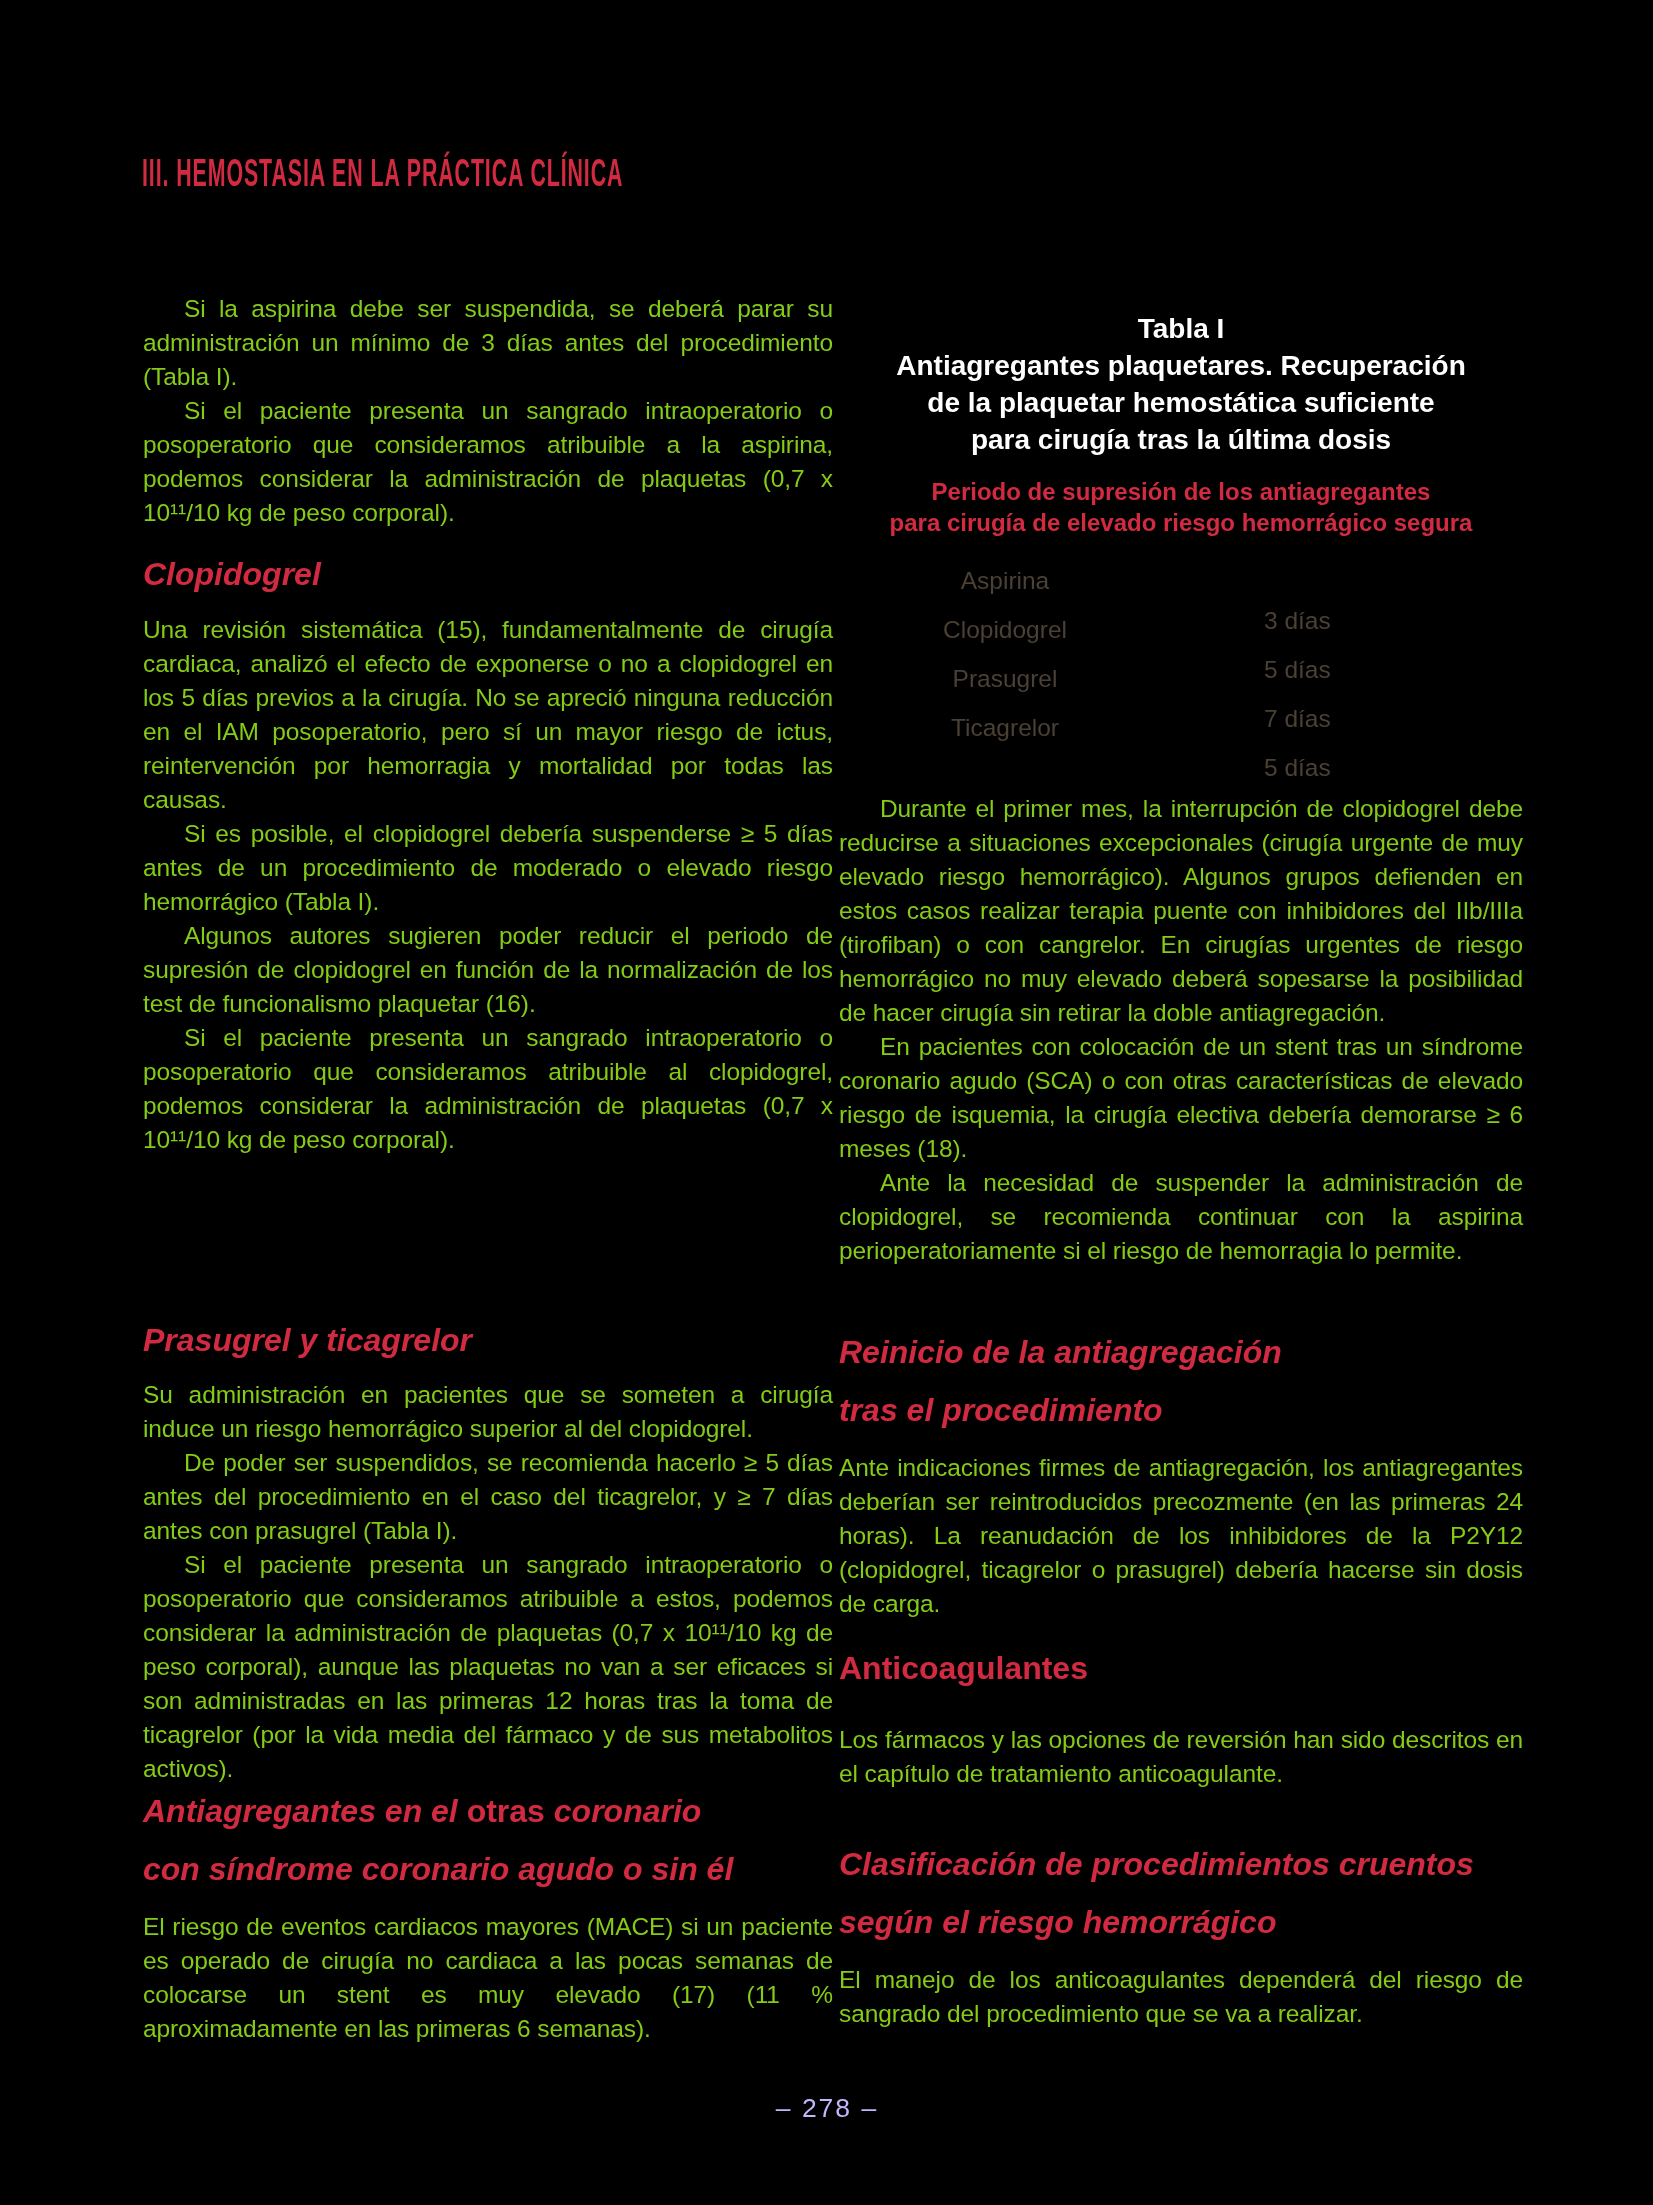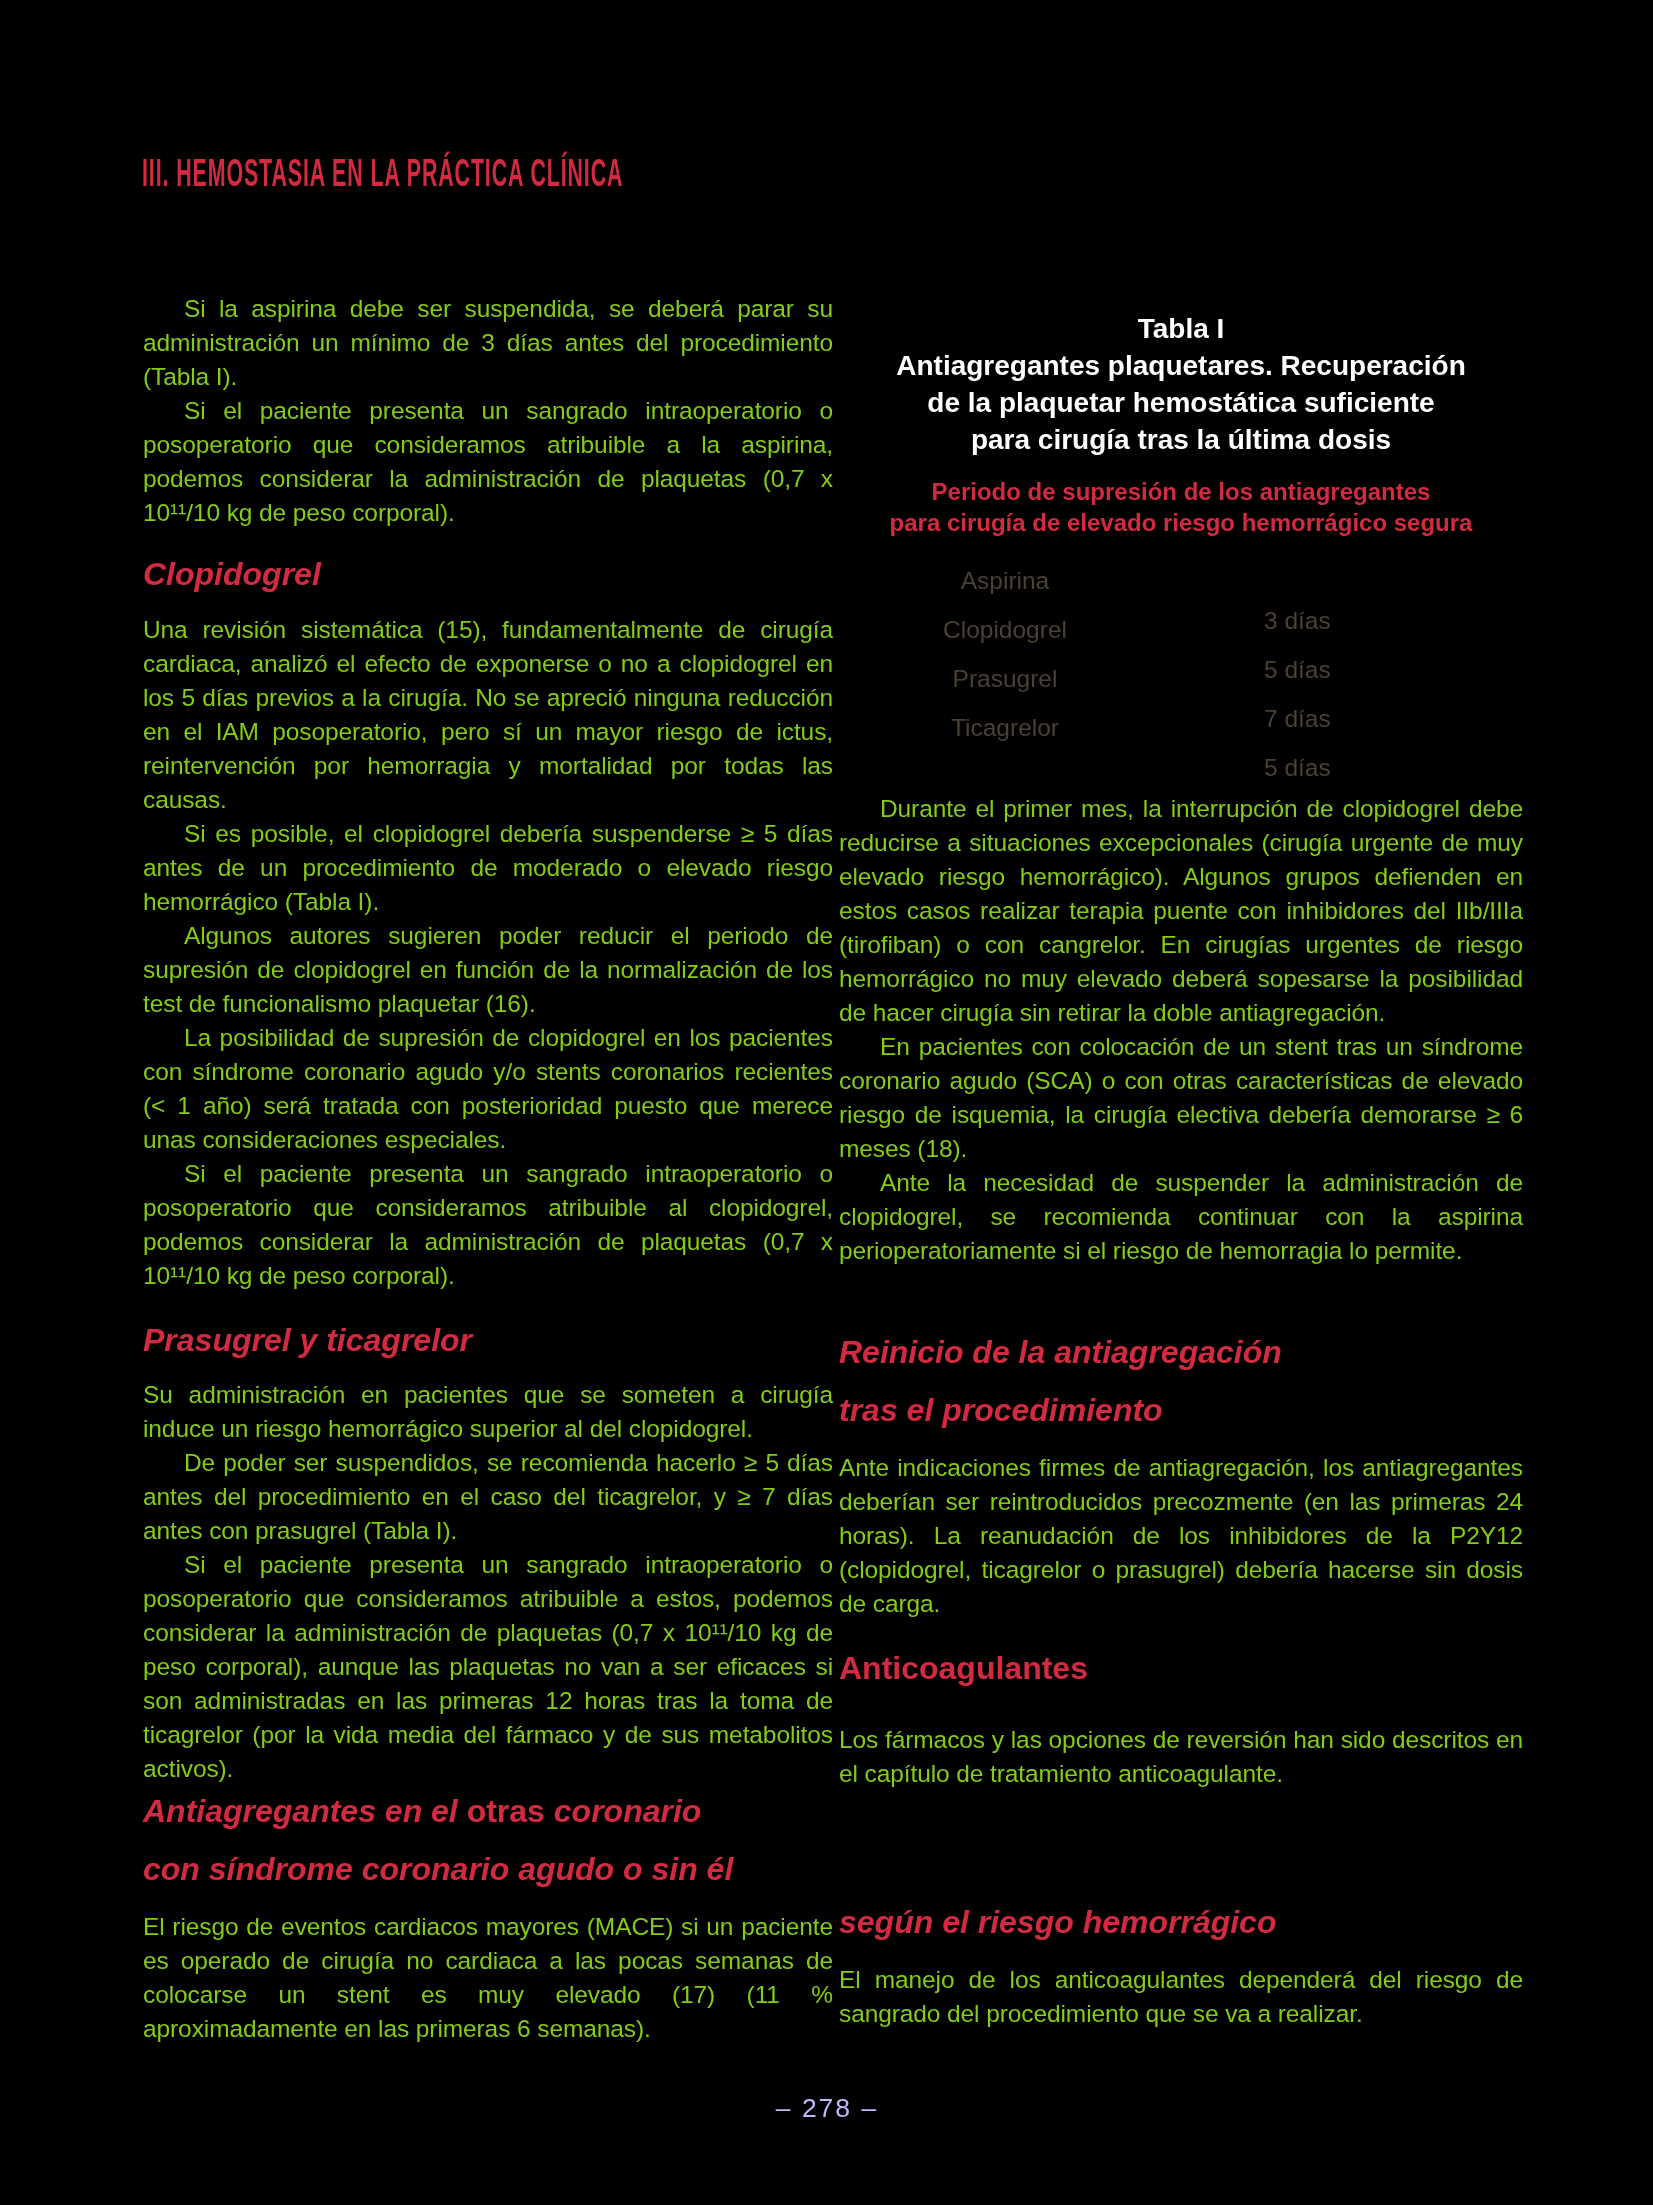--- a/index.html
+++ b/index.html
@@ -61,21 +61,20 @@
     <p class="ind">Si la aspirina debe ser suspendida, se deberá parar su administración un mínimo de 3 días antes del procedimiento (Tabla I).</p>
     <p class="ind">Si el paciente presenta un sangrado intraoperatorio o posoperatorio que consideramos atribuible a la aspirina, podemos considerar la administración de plaquetas (0,7 x 10¹¹/10 kg de peso corporal).</p>
   </div>
 
   <div class="h-red" style="left:143px; top:545px;">Clopidogrel</div>
 
   <div class="tblock left" style="top:613px;">
     <p>Una revisión sistemática (15), fundamentalmente de cirugía cardiaca, analizó el efecto de exponerse o no a clopidogrel en los 5 días previos a la cirugía. No se apreció ninguna reducción en el IAM posoperatorio, pero sí un mayor riesgo de ictus, reintervención por hemorragia y mortalidad por todas las causas.</p>
     <p class="ind">Si es posible, el clopidogrel debería suspenderse ≥ 5 días antes de un procedimiento de moderado o elevado riesgo hemorrágico (Tabla I).</p>
     <p class="ind">Algunos autores sugieren poder reducir el periodo de supresión de clopidogrel en función de la normalización de los test de funcionalismo plaquetar (16).</p>
-    <p class="ind">La posibilidad de supresión de clopidogrel en los pacientes con síndrome coronario agudo y/o stents coronarios recientes (&lt; 1 año) será tratada con posterioridad puesto que merece unas consideraciones especiales.</p>
     <p class="ind">Si el paciente presenta un sangrado intraoperatorio o posoperatorio que consideramos atribuible al clopidogrel, podemos considerar la administración de plaquetas (0,7 x 10¹¹/10 kg de peso corporal).</p>
   </div>
 
   <div class="h-red" style="left:143px; top:1311px;">Prasugrel y ticagrelor</div>
 
   <div class="tblock left" style="top:1378px;">
     <p>Su administración en pacientes que se someten a cirugía induce un riesgo hemorrágico superior al del clopidogrel.</p>
     <p class="ind">De poder ser suspendidos, se recomienda hacerlo ≥ 5 días antes del procedimiento en el caso del ticagrelor, y ≥ 7 días antes con prasugrel (Tabla I).</p>
     <p class="ind">Si el paciente presenta un sangrado intraoperatorio o posoperatorio que consideramos atribuible a estos, podemos considerar la administración de plaquetas (0,7 x 10¹¹/10 kg de peso corporal), aunque las plaquetas no van a ser eficaces si son administradas en las primeras 12 horas tras la toma de ticagrelor (por la vida media del fármaco y de sus metabolitos activos).</p>
   </div>
@@ -136,21 +135,21 @@
     <p>Ante indicaciones firmes de antiagregación, los antiagregantes deberían ser reintroducidos precozmente (en las primeras 24 horas). La reanudación de los inhibidores de la P2Y12 (clopidogrel, ticagrelor o prasugrel) debería hacerse sin dosis de carga.</p>
   </div>
 
   <div class="h-red upright" style="left:839px; top:1639px;">Anticoagulantes</div>
 
   <div class="tblock right" style="top:1723px;">
     <p>Los fármacos y las opciones de reversión han sido descritos en el capítulo de tratamiento anticoagulante.</p>
   </div>
 
   <div class="h-red" style="left:839px; top:1835px;">
-    <br>
+    <span>Clasificación de procedimientos cruentos</span><br>
     <span>según el riesgo hemorrágico</span>
   </div>
 
   <div class="tblock right" style="top:1963px;">
     <p>El manejo de los anticoagulantes dependerá del riesgo de sangrado del procedimiento que se va a realizar.</p>
   </div>
 
   <div class="folio">– 278 –</div>
 
 </div>

